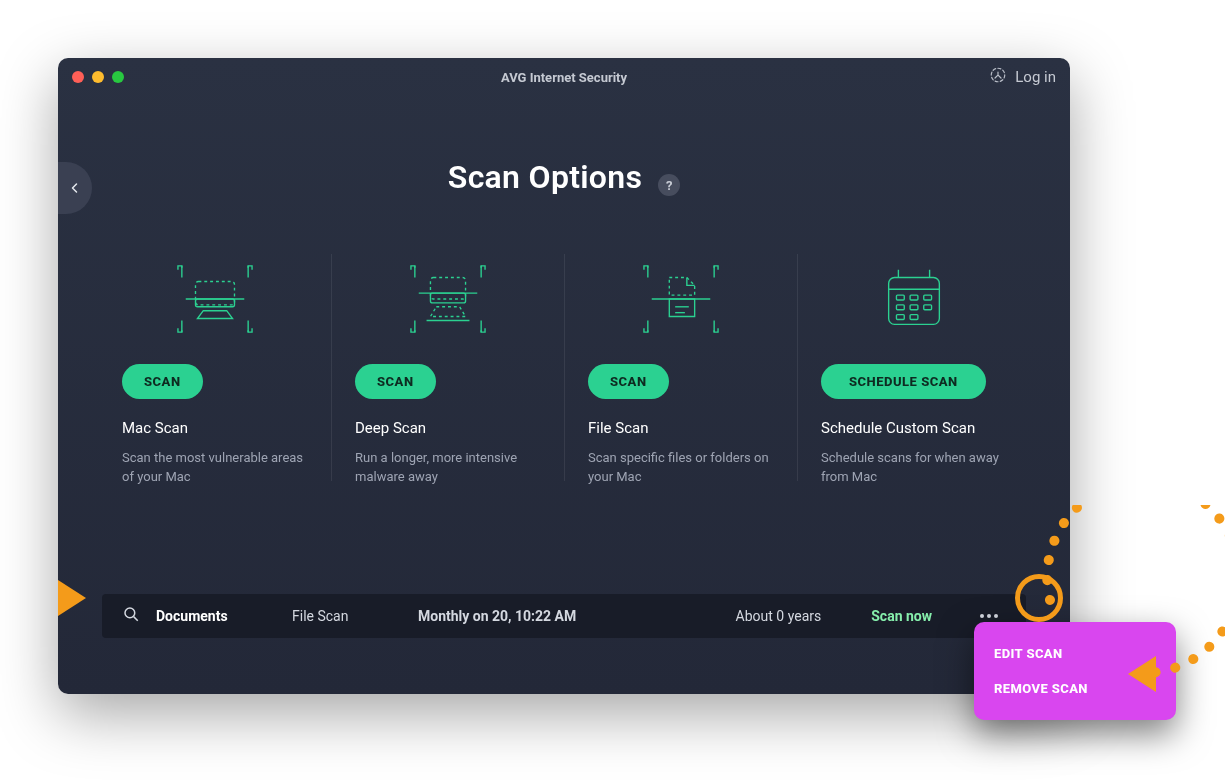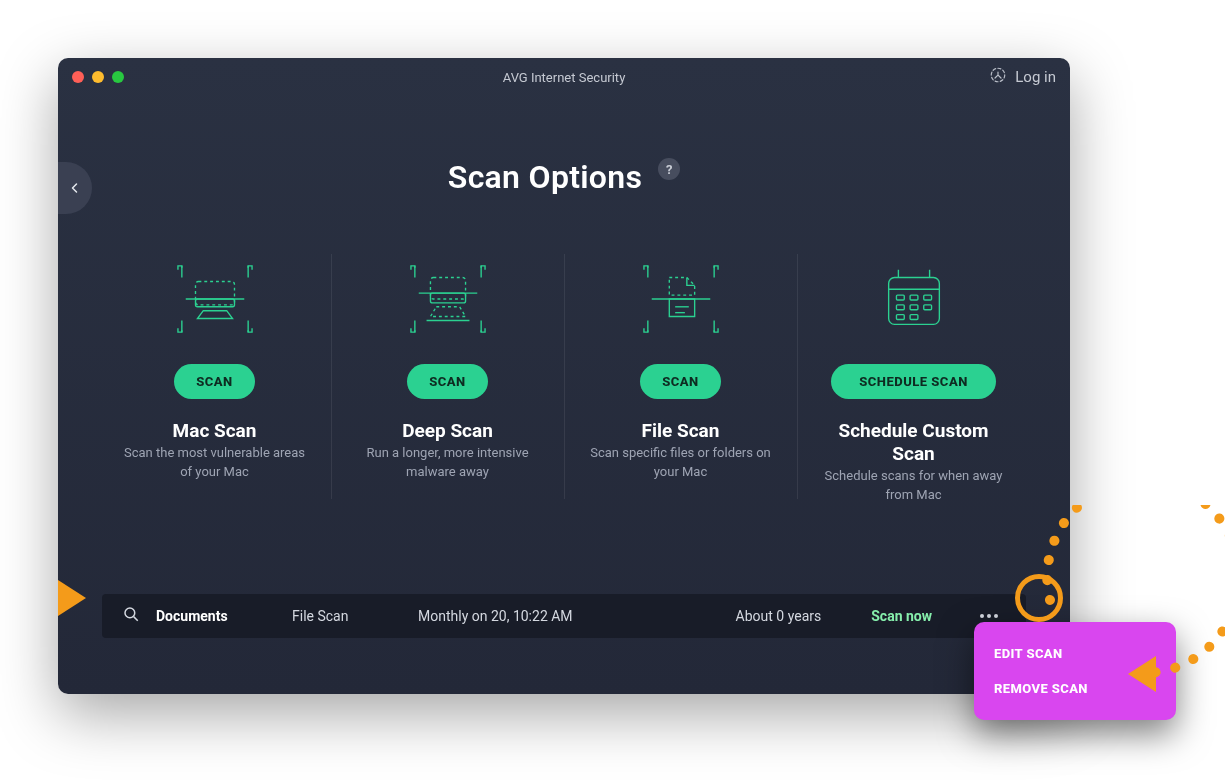--- a/index.html
+++ b/index.html
@@ -37,21 +37,21 @@
 .tl { width: 12px; height: 12px; border-radius: 50%; }
 .tl-close { background: #ff5f57; }
 .tl-min { background: #febc2e; }
 .tl-max { background: #28c840; }
 .window-title {
   position: absolute;
   left: 0; right: 0;
   text-align: center;
   font-size: 13px;
   color: #c5c9d2;
-  font-weight: 400;
+  font-weight: 700;
 }
 .login-btn {
   margin-left: auto;
   display: flex;
   align-items: center;
   gap: 8px;
   font-size: 15px;
   color: #c5c9d2;
   cursor: pointer;
 }
@@ -68,21 +68,21 @@
   display: flex;
   align-items: center;
   justify-content: center;
   cursor: pointer;
 }
 .back-handle svg { stroke: #e6e9ef; }
 .page-title-row {
   text-align: center;
   margin-top: 62px;
   display: flex;
-  align-items: flex-start;
+  align-items: flex-end;
   justify-content: center;
   gap: 16px;
 }
 .page-title {
   font-size: 32px;
   font-weight: 600;
   letter-spacing: 0.3px;
 }
 .help-badge {
   width: 22px;
@@ -97,21 +97,21 @@
   justify-content: center;
   cursor: pointer;
 }
 .options-grid {
   margin-top: 64px;
   display: grid;
   grid-template-columns: repeat(4, 1fr);
   padding: 0 40px;
 }
 .option-card {
-  text-align: center;
+  text-align: left;
   padding: 0 24px;
   position: relative;
 }
 .option-card + .option-card::before {
   content: "";
   position: absolute;
   left: 0;
   top: -6px;
   bottom: 6px;
   width: 1px;
@@ -132,23 +132,23 @@
   color: #0e2b21;
   font-size: 13px;
   font-weight: 800;
   letter-spacing: 0.5px;
   border-radius: 999px;
   cursor: pointer;
   margin-bottom: 20px;
 }
 .pill-btn.wide { padding: 10px 28px; }
 .card-title {
-  font-size: 19px;
-  font-weight: 700;
-  margin-bottom: 2px;
+  font-size: 15px;
+  font-weight: 400;
+  margin-bottom: 12px;
 }
 .card-desc {
   font-size: 13px;
   color: #9ea4b3;
   line-height: 1.45;
 }
 .scan-row {
   position: absolute;
   left: 44px;
   right: 44px;
@@ -157,21 +157,21 @@
   background: #181c28;
   border-radius: 4px;
   display: flex;
   align-items: center;
   padding: 0 20px;
   gap: 16px;
 }
 .scan-row .search-icon svg { stroke: #d4d8e0; }
 .scan-name { font-weight: 700; font-size: 14px; min-width: 120px; }
 .scan-type { font-size: 14px; color: #d4d8e0; min-width: 100px; }
-.scan-schedule { font-size: 14px; color: #d4d8e0; flex: 0 0 auto; margin-left: 10px; }
+.scan-schedule { font-size: 14px; color: #d4d8e0; flex: 0 0 auto; margin-left: 10px; font-weight: bold; }
 .scan-age { font-size: 14px; color: #d4d8e0; margin-left: auto; margin-right: 34px; }
 .scan-now { font-size: 14px; font-weight: 700; color: #86efac; cursor: pointer; margin-right: 24px; }
 .more-btn {
   width: 34px; height: 34px;
   border-radius: 50%;
   display: flex; align-items: center; justify-content: center;
   cursor: pointer;
 }
 .more-btn svg { fill: #d4d8e0; }
 .context-menu {

